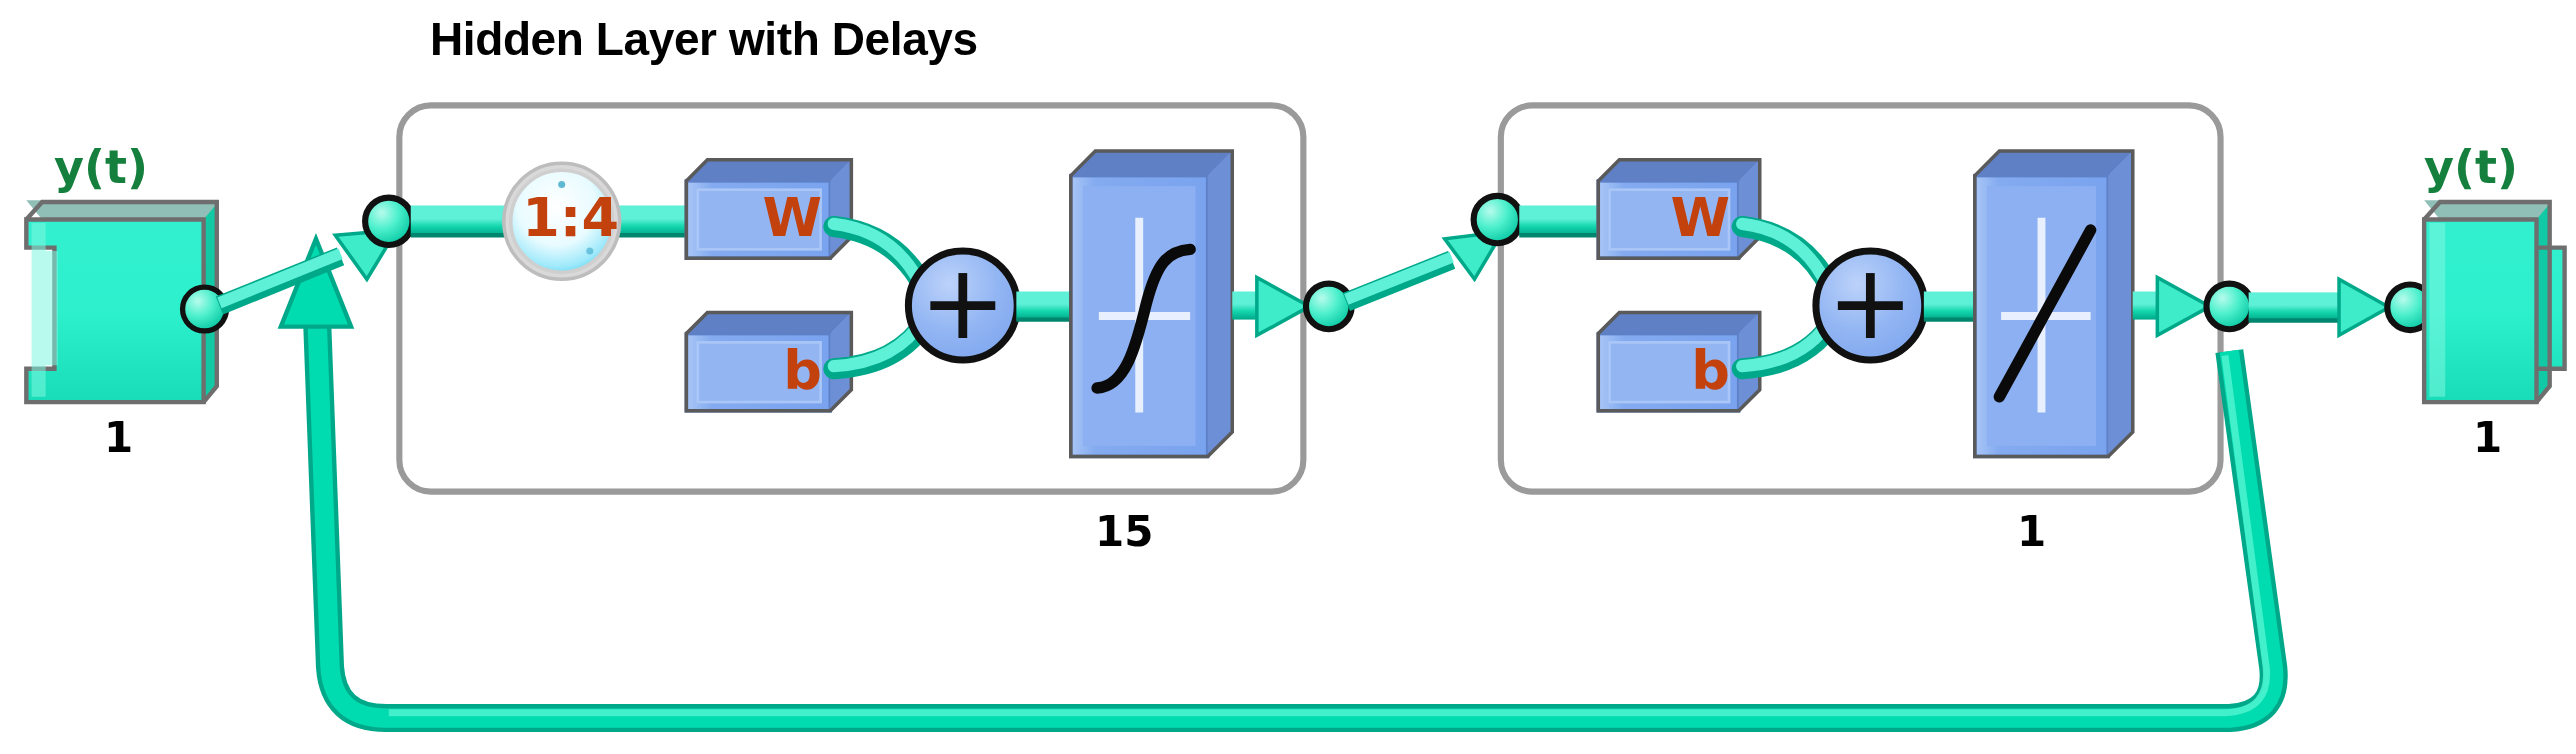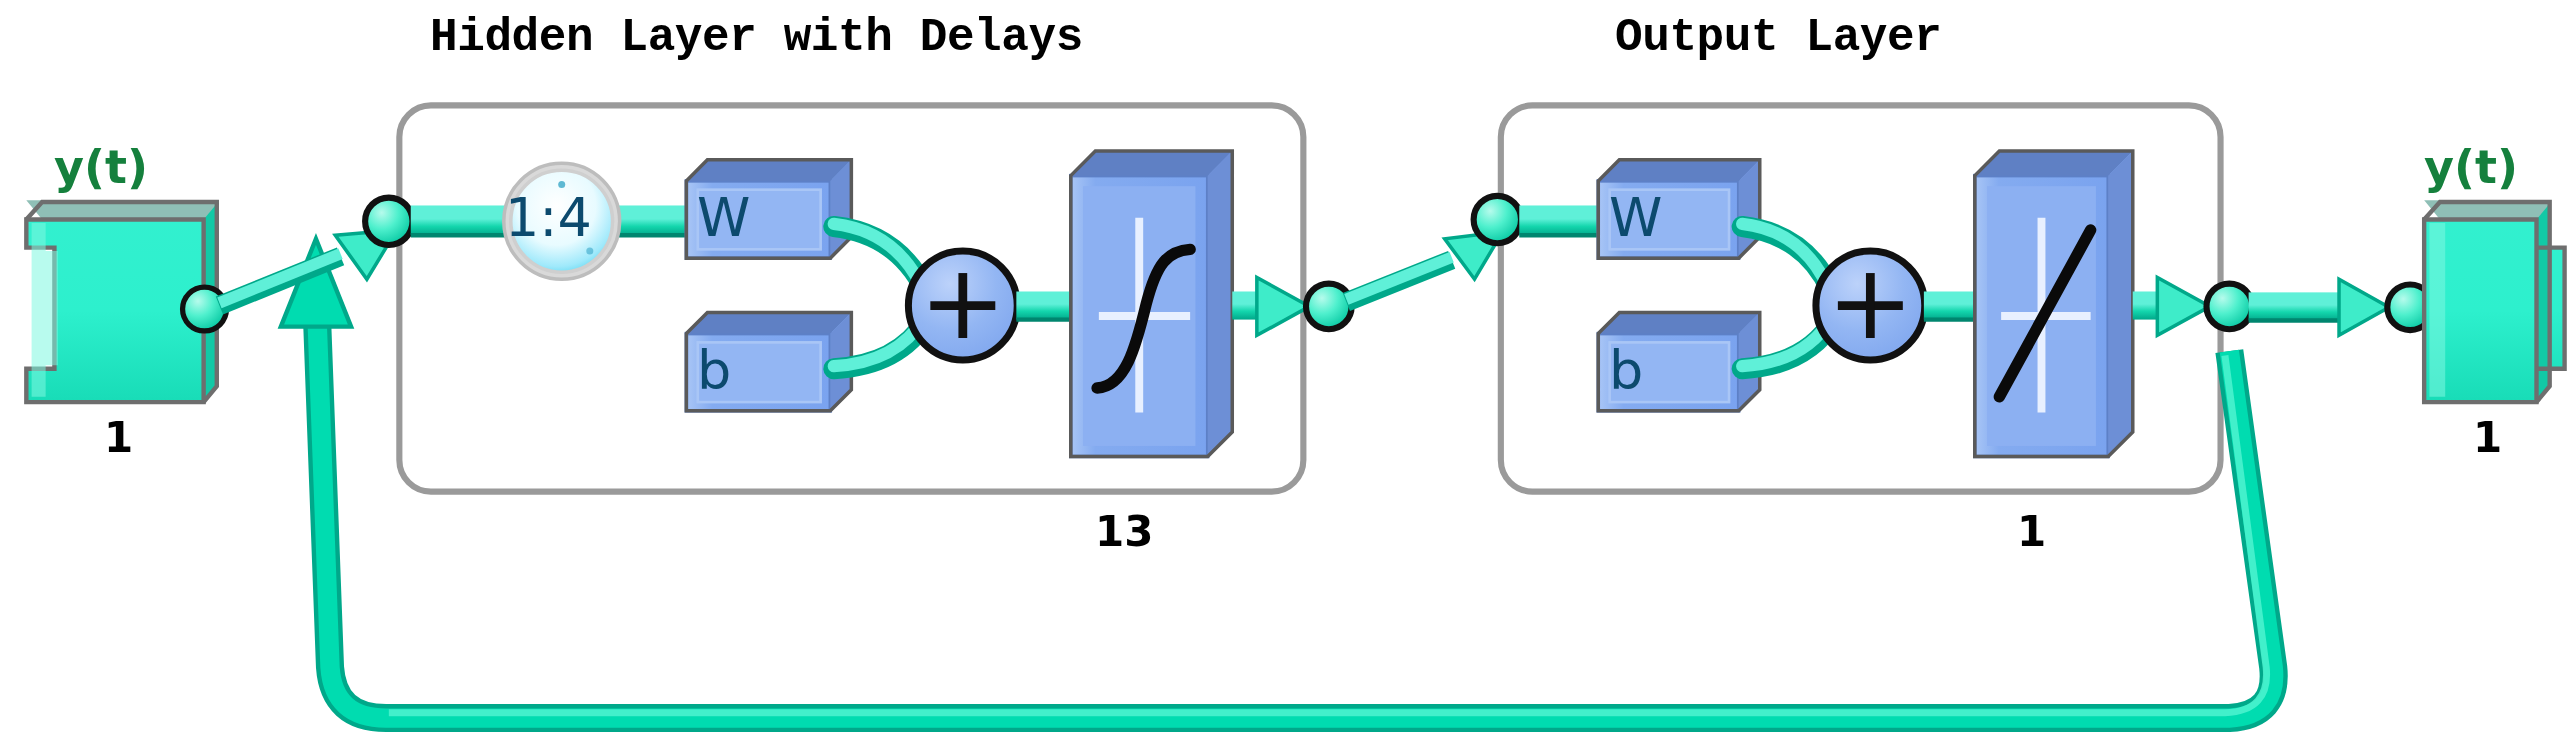--- a/index.html
+++ b/index.html
@@ -12,21 +12,21 @@
   }
   #stage {
     position: relative;
     width: 2576px;
     height: 755px;
     background: #ffffff;
     overflow: hidden;
   }
   .layer-title {
     position: absolute;
-    font-family: Liberation Mono, monospace;
+    font-family: Liberation Sans, sans-serif;
     font-weight: bold;
     font-size: 46px;
     color: #000000;
     white-space: nowrap;
     letter-spacing: -0.4px;
   }
   .io-label {
     position: absolute;
     font-family: "DejaVu Sans", "Liberation Sans", sans-serif;
     font-weight: bold;
@@ -45,24 +45,24 @@
   .svg-abs {
     position: absolute;
     left: 0;
     top: 0;
     width: 2576px;
     height: 755px;
   }
   .blk-text {
     position: absolute;
     font-family: "DejaVu Sans", "Liberation Sans", sans-serif;
-    font-weight: normal;
-    color: #0c4a6e;
+    font-weight: bold;
+    color: #c2410c;
     white-space: nowrap;
-    text-align: left;
+    text-align: right;
   }
 </style>
 </head>
 <body>
 
 <div id="stage">
 
   <svg class="svg-abs" viewBox="0 0 2935 860">
     <defs>
 
@@ -306,28 +306,27 @@
       <path d="M 2762 250 L 2762 458 L 2890 458 L 2890 420 L 2922 420 L 2922 282 L 2890 282 L 2890 250 Z" fill="url(#inBlkG)"></path>
       <path d="M 2890 250 L 2905 232 L 2905 440 L 2890 458 Z" fill="#12c9a6"></path>
       <path d="M 2762 250 L 2762 458 L 2890 458 L 2890 250 Z" fill="none" stroke="#6e6e6e" stroke-width="5"></path>
       <path d="M 2762 250 L 2780 230 L 2905 230 L 2905 440 L 2890 458" fill="none" stroke="#6e6e6e" stroke-width="5"></path>
       <path d="M 2890 282 L 2922 282 L 2922 420 L 2890 420" fill="none" stroke="#6e6e6e" stroke-width="5"></path>
       <path d="M 2768 254 L 2786 254 L 2786 452 L 2768 452 Z" fill="#7ef7e0" opacity="0.55"></path>
     </g>
   </svg>
 
   <div class="layer-title" style="left:430px; top:12.3px;">Hidden Layer with Delays</div>
-  <div class="layer-title" style="left:1615px; top:12.3px;">Output Layer</div>
 
   <div class="io-label" style="left:54px; top:140px;">y(t)</div>
   <div class="io-label" style="left:2424px; top:140px;">y(t)</div>
 
   <div class="size-label" style="left:104px; top:413px;">1</div>
   <div class="size-label" style="left:2473px; top:413px;">1</div>
-  <div class="size-label" style="left:1095px; top:507px;">13</div>
+  <div class="size-label" style="left:1095px; top:507px;">15</div>
   <div class="size-label" style="left:2017px; top:507px;">1</div>
 
   <div class="blk-text" style="left:505px; top:186px; width:114px; font-size:54px;">1:4</div>
 
   <div class="blk-text" style="left:697px; top:186px; width:125px; font-size:54px;">W</div>
   <div class="blk-text" style="left:697px; top:339px; width:125px; font-size:54px;">b</div>
 
   <div class="blk-text" style="left:1609px; top:186px; width:121px; font-size:54px;">W</div>
   <div class="blk-text" style="left:1609px; top:339px; width:121px; font-size:54px;">b</div>
 

